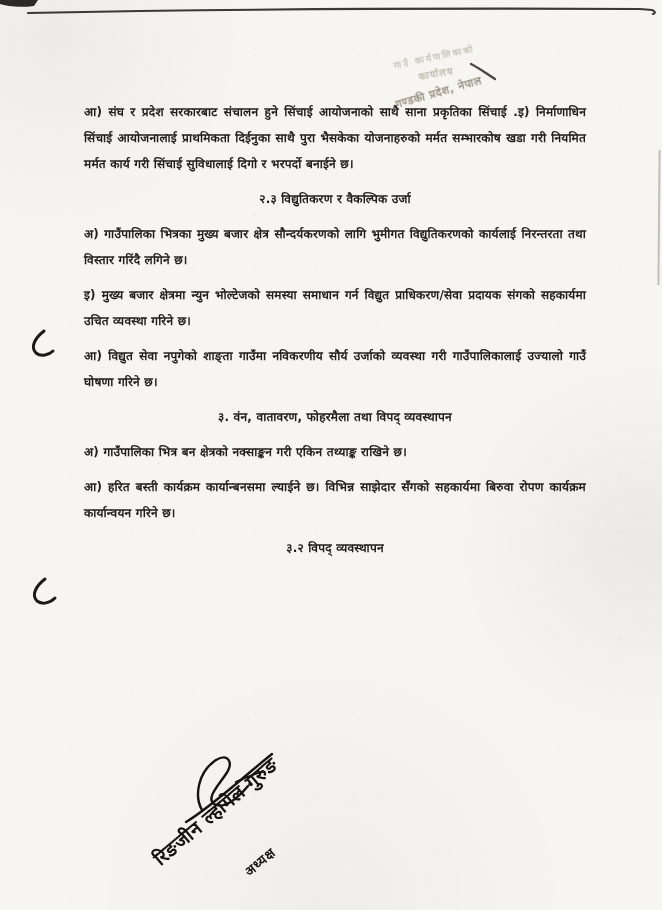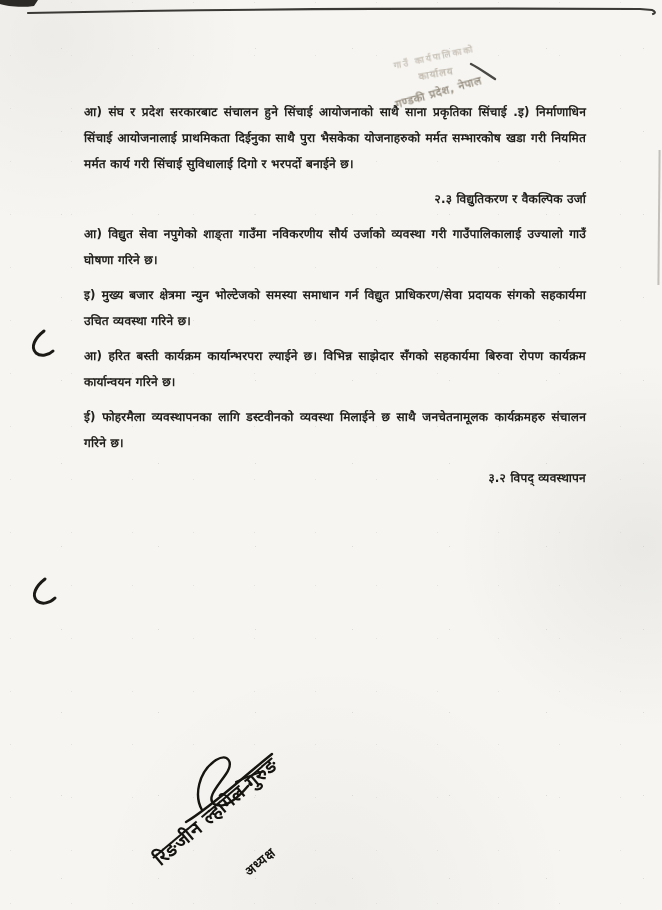--- a/index.html
+++ b/index.html
@@ -30,21 +30,21 @@
   }
   
   .content{
     position:absolute;left:84px;top:99px;width:502px;
     color:#201e1b;
     font-size:12px;line-height:26px;font-weight:700;
     letter-spacing:.2px;
   }
   .content p{margin:0 0 9px 0;}
   .para{text-align:justify;}
-  .heading{text-align:right;}
+  .heading{text-align:center;}
   .h-sp{margin-top:3px !important;}
   
   .office-stamp{
     position:absolute;left:358px;top:50px;width:160px;height:78px;
     transform:rotate(-7deg);
     color:#b3ab9e;
     text-align:center;
     filter:blur(.35px);
     opacity:.95;
     font-weight:600;
@@ -95,24 +95,26 @@
   <svg class="abs" style="left:18px;top:326px;" width="44" height="36" viewBox="0 0 44 36">
     <path d="M26,5 C17,12 12,21 18,27 C23,31 31,29 35,25" stroke="#1c1a17" stroke-width="3" fill="none" stroke-linecap="round"></path>
   </svg>
   <svg class="abs" style="left:20px;top:574px;" width="44" height="36" viewBox="0 0 44 36">
     <path d="M25,5 C16,12 11,21 17,27 C22,31 30,29 35,24" stroke="#1c1a17" stroke-width="3" fill="none" stroke-linecap="round"></path>
   </svg>
 
   <div class="content">
     <p class="para">आ) संघ र प्रदेश सरकारबाट संचालन हुने सिंचाई आयोजनाको साथै साना प्रकृतिका सिंचाई .इ) निर्माणाधिन सिंचाई आयोजनालाई प्राथमिकता दिईनुका साथै पुरा भैसकेका योजनाहरुको मर्मत सम्भारकोष खडा गरी नियमित मर्मत कार्य गरी सिंचाई सुविधालाई दिगो र भरपर्दो बनाईने छ।</p>
     <p class="heading h-sp">२.३ विद्युतिकरण र वैकल्पिक उर्जा</p>
+    <p class="para">अ) गाउँपालिका भित्रका मुख्य बजार क्षेत्र सौन्दर्यकरणको लागि भुमीगत विद्युतिकरणको कार्यलाई निरन्तरता तथा विस्तार गरिंदै लगिने छ।</p>
+    <p class="para">इ) मुख्य बजार क्षेत्रमा न्युन भोल्टेजको समस्या समाधान गर्न विद्युत प्राधिकरण/सेवा प्रदायक संगको सहकार्यमा उचित व्यवस्था गरिने छ।</p>
     <p class="para">आ) विद्युत सेवा नपुगेको शाङ्ता गाउँमा नविकरणीय सौर्य उर्जाको व्यवस्था गरी गाउँपालिकालाई उज्यालो गाउँ घोषणा गरिने छ।</p>
-    <p class="para">इ) मुख्य बजार क्षेत्रमा न्युन भोल्टेजको समस्या समाधान गर्न विद्युत प्राधिकरण/सेवा प्रदायक संगको सहकार्यमा उचित व्यवस्था गरिने छ।</p>
-    <p class="para">आ) हरित बस्ती कार्यक्रम कार्यान्भरपरा ल्याईने छ। विभिन्न साझेदार सँगको सहकार्यमा बिरुवा रोपण कार्यक्रम कार्यान्वयन गरिने छ।</p>
-    <p class="para">ई) फोहरमैला व्यवस्थापनका लागि डस्टवीनको व्यवस्था मिलाईने छ साथै जनचेतनामूलक कार्यक्रमहरु संचालन गरिने छ।</p>
+    <p class="heading h-sp">३.  वंन, वातावरण, फोहरमैला तथा विपद् व्यवस्थापन</p>
+    <p class="para">अ) गाउँपालिका भित्र बन क्षेत्रको नक्साङ्कन गरी एकिन तथ्याङ्क राखिने छ।</p>
+    <p class="para">आ) हरित बस्ती कार्यक्रम कार्यान्बनसमा ल्याईने छ। विभिन्न साझेदार सँगको सहकार्यमा बिरुवा रोपण कार्यक्रम कार्यान्वयन गरिने छ।</p>
     <p class="heading">३.२ विपद् व्यवस्थापन</p>
   </div>
 
   <div class="sig-block">
     <svg class="abs" style="left:38px;top:-4px;" width="130" height="90" viewBox="0 0 130 90">
       <path d="M26,62 C18,48 22,24 40,12 C52,5 58,14 50,26 C42,38 30,50 38,56 C48,62 62,50 72,38 M10,74 C34,60 66,30 96,6" stroke="#17150f" stroke-width="2.4" fill="none" stroke-linecap="round"></path>
       <path d="M60,34 C68,30 78,26 86,24" stroke="#17150f" stroke-width="2" fill="none" stroke-linecap="round"></path>
     </svg>
     <div class="stamp-name">रिङजीन ल्हागेल गुरुङ</div>
     <div class="stamp-title">अध्यक्ष</div>

